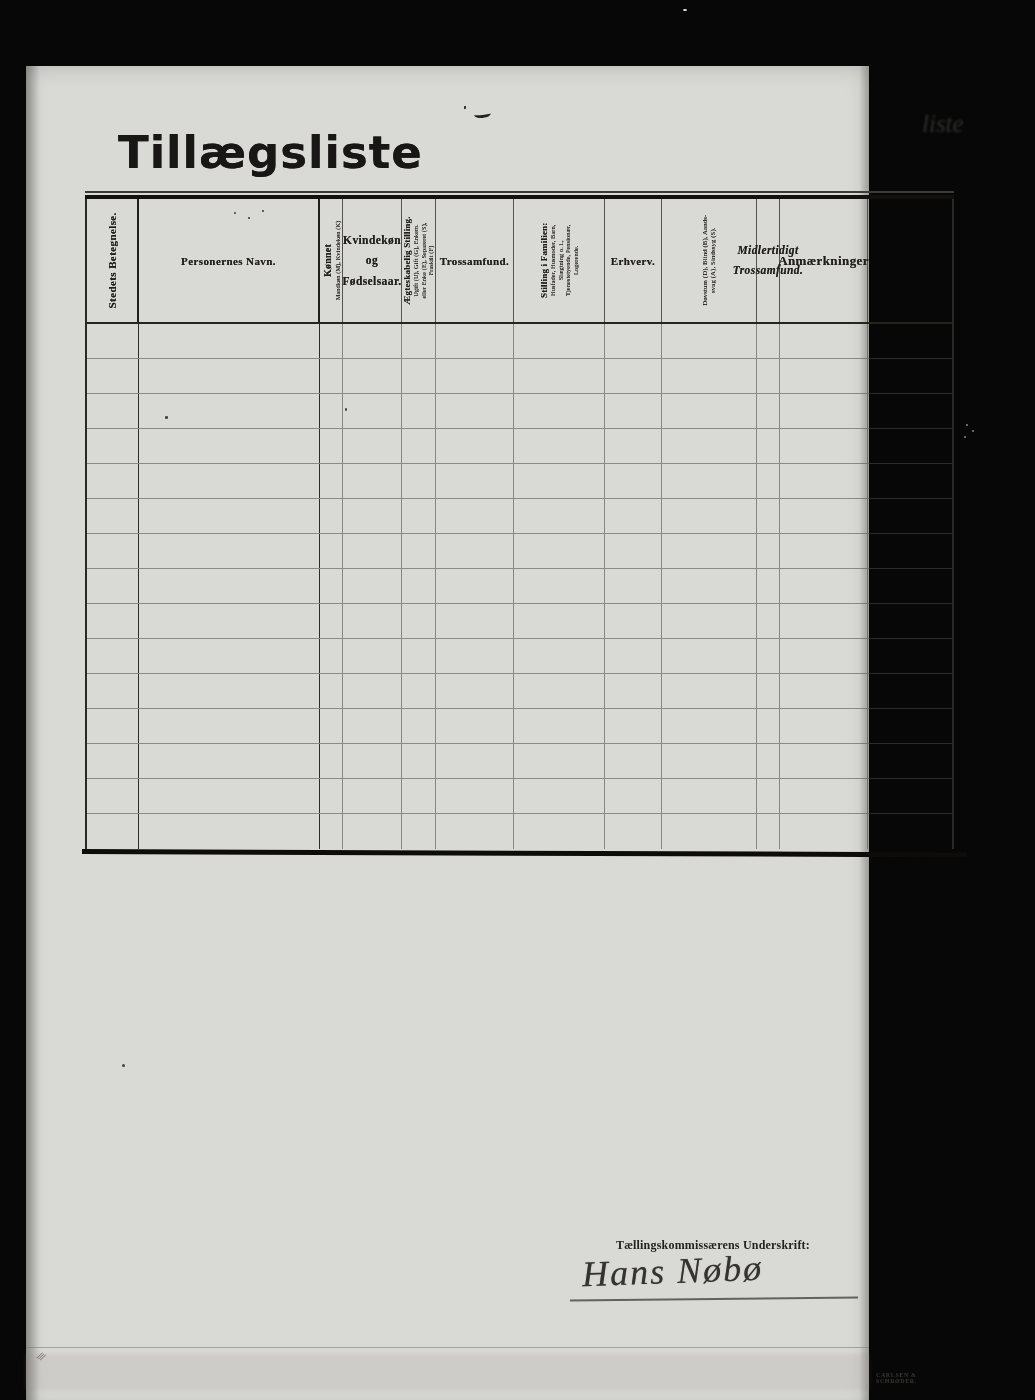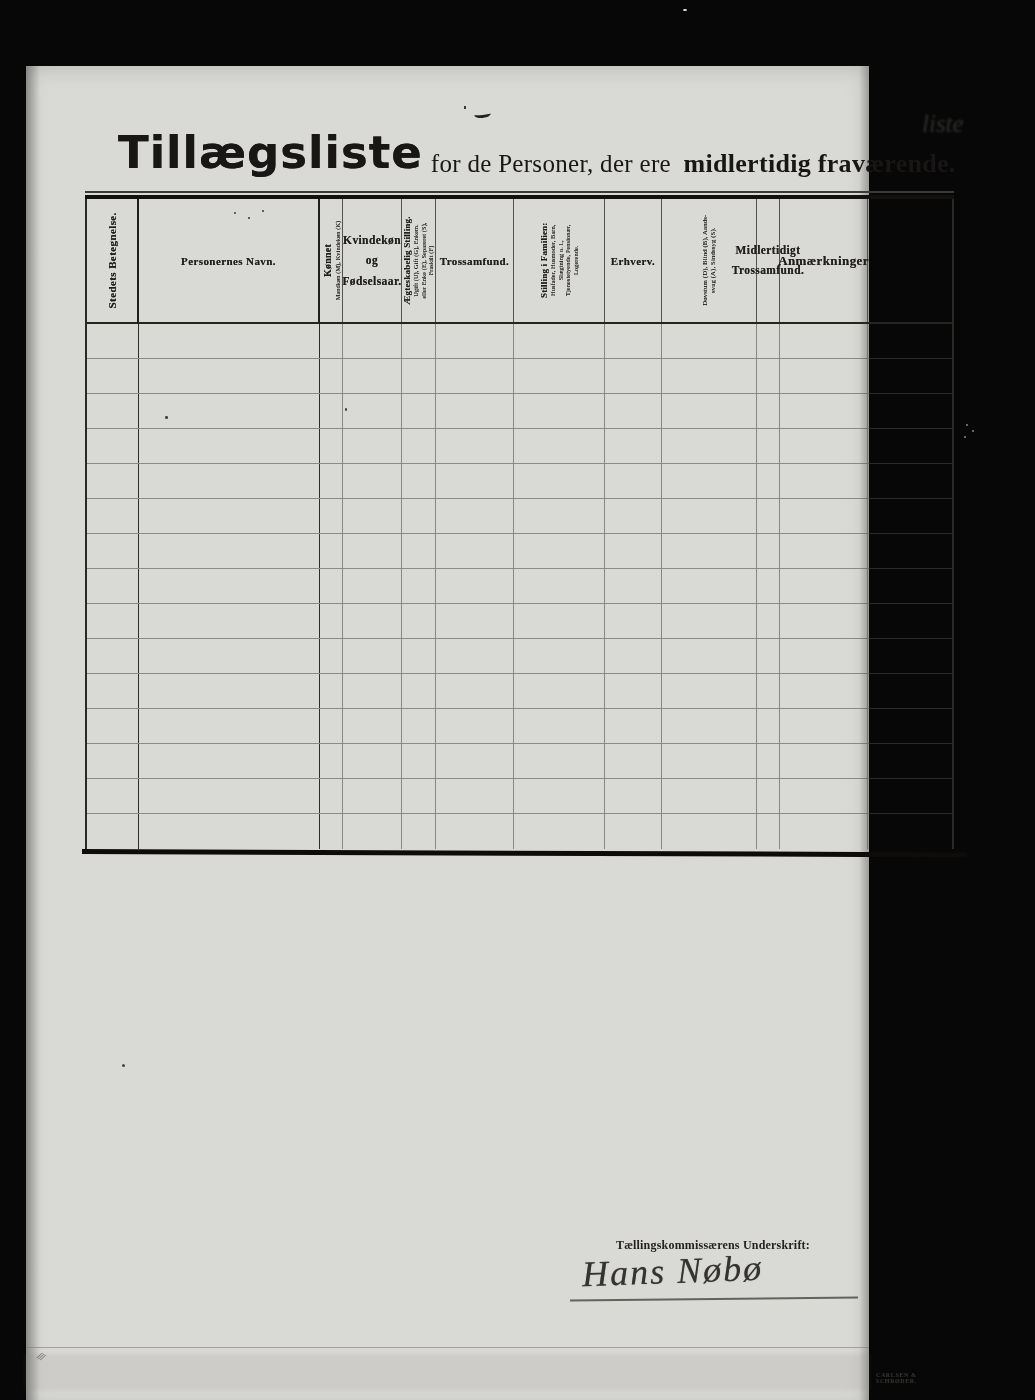--- a/index.html
+++ b/index.html
@@ -36,21 +36,21 @@
   .grid-box { border-left:2px solid #2b2927; border-right:2px solid #2b2927; }
   .thead { display:grid; grid-template-columns:var(--cols); height:125px; border-bottom:2.5px solid #26241f; }
   .hcell { position:relative; border-right:1px solid #55534f; display:flex; flex-direction:column;
     align-items:center; justify-content:center; text-align:center; color:#201e1b; overflow:visible;
     text-shadow:0 0 0.5px rgba(32,30,27,0.7); }
   .thead .hcell:nth-child(1), .thead .hcell:nth-child(2) { border-right:2px solid #211f1c; }
   .thead .hcell:nth-child(12) { border-right:none; }
 
   .hlabel { font-weight:bold; font-size:11px; letter-spacing:0.4px; }
   .hlabel.small3 { font-size:11.5px; line-height:1.75; font-weight:bold; }
-  .hlabel.small2 { font-size:11.5px; line-height:1.7; font-weight:bold; }
+  .hlabel.small2 { font-size:11.5px; line-height:1.7; font-weight:bold;font-style:italic; }
 
   .vwrap { position:absolute; inset:0; display:flex; align-items:center; justify-content:center; }
   .vrot { flex:none; transform:rotate(-90deg); width:121px; text-align:center; line-height:1.15; }
   .vmain { display:block; font-weight:bold; font-size:10px; letter-spacing:0.2px; }
   .vmain.big { font-size:11px; letter-spacing:0.4px; }
   .vmain.mid { font-size:9px; }
   .vsub { display:block; font-size:6.3px; line-height:1.2; letter-spacing:0.1px; }
 
   .tbody .trow { display:grid; grid-template-columns:var(--cols); height:35px;
     border-bottom:1px solid rgba(75,72,66,0.55); }
@@ -95,24 +95,20 @@
   <div class="paper">
     <div class="edge-shade"></div>
     <div class="edge-shade-r"></div>
 
     <span class="ghost">liste</span>
     <div class="squiggle"></div>
     <div class="squiggle-dot"></div>
 
     <div class="title-row">
       <span class="t-main">Tillægsliste</span>
-      <span class="t-sub">
-        <span>for de Personer, der ere</span>
-        <span class="bold">midlertidig fraværende.</span>
-      </span>
     </div>
 
     <div class="table">
       <div class="rule-thin"></div>
       <div class="rule-thick"></div>
       <div class="grid-box">
         <div class="thead">
 
           <div class="hcell">
             <div class="vwrap">

